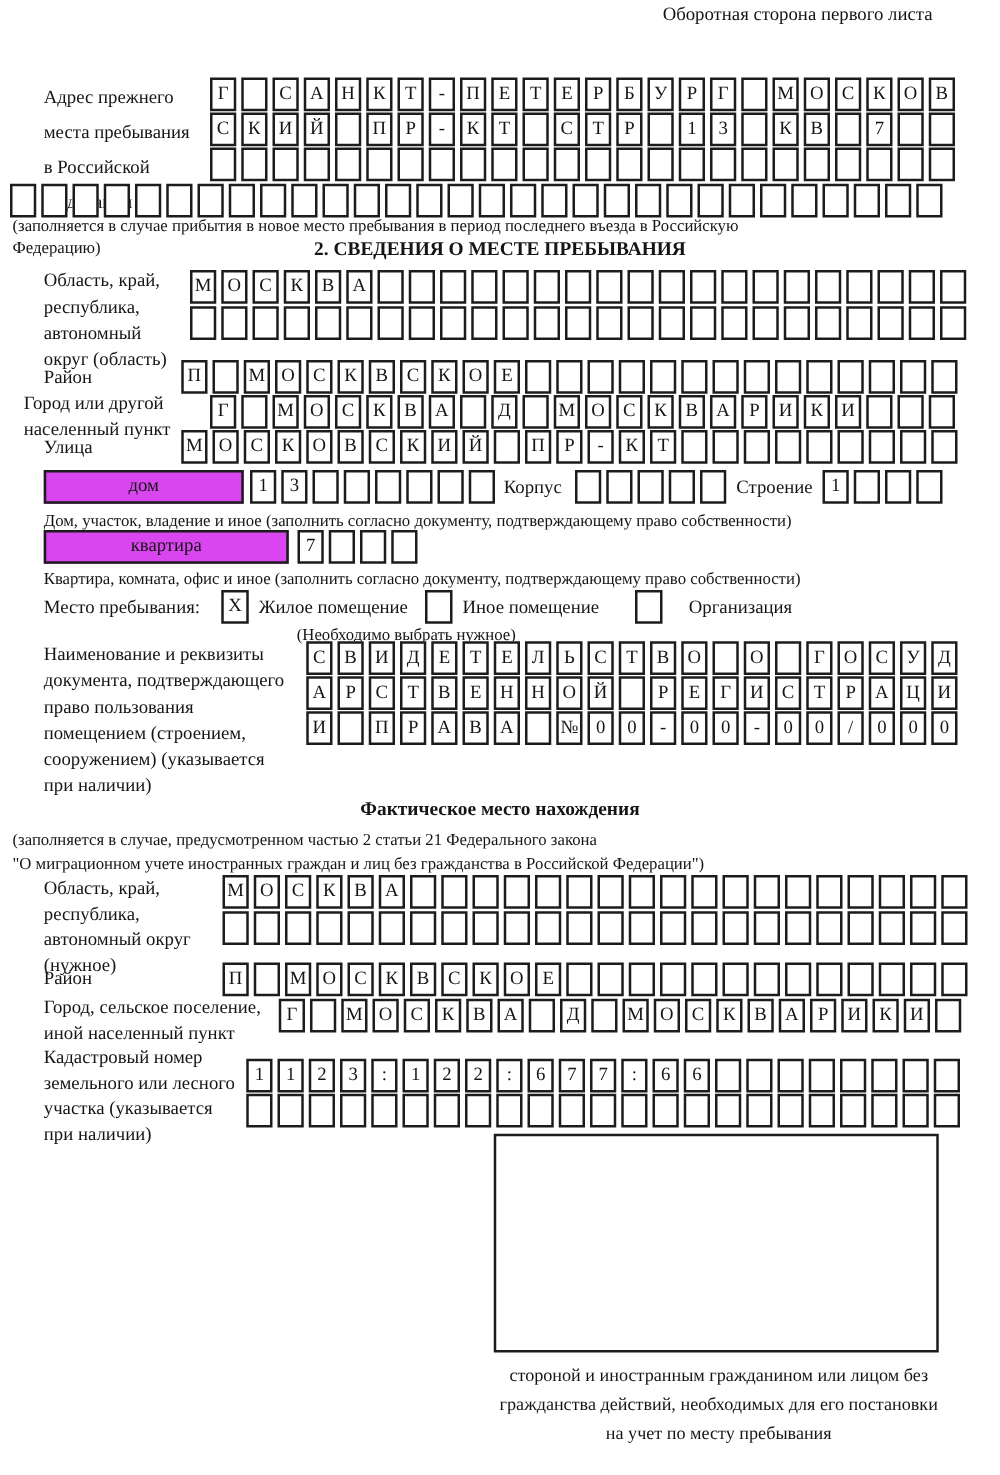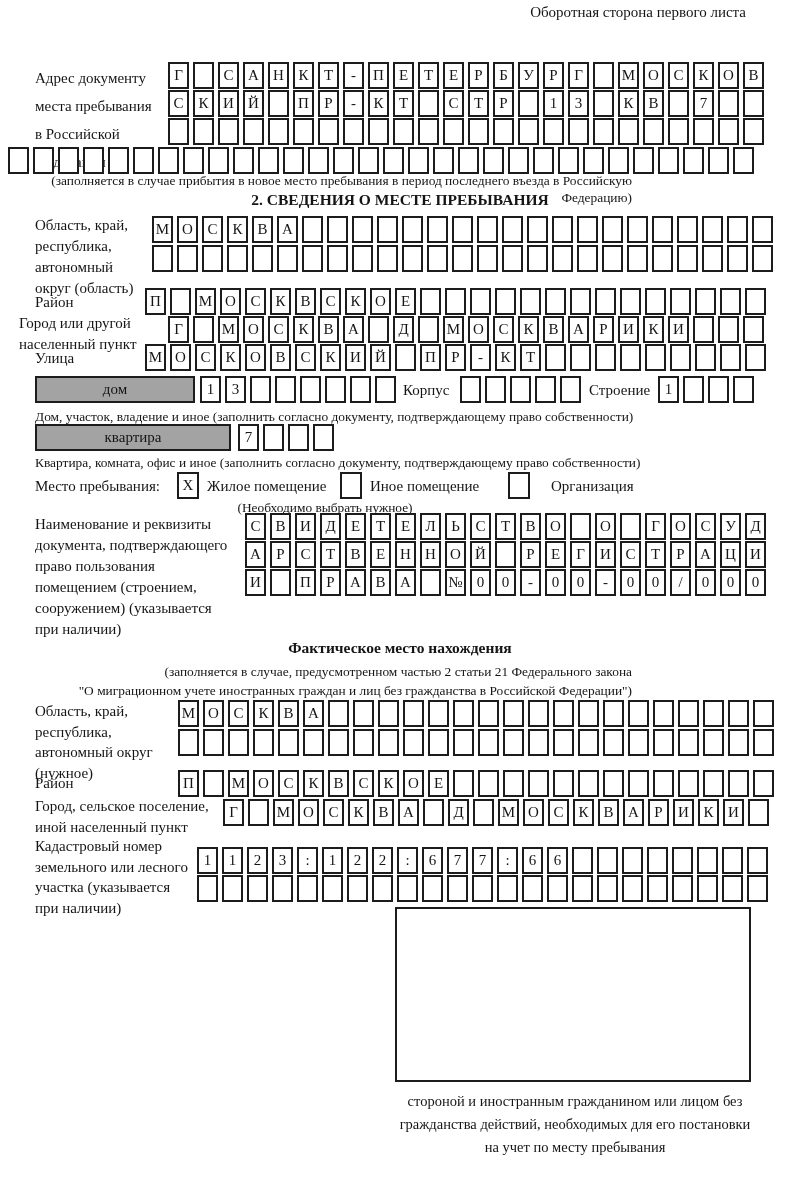--- a/index.html
+++ b/index.html
@@ -11,41 +11,41 @@
   }
   .cells{ position:absolute; display:flex; gap:4px; }
   .cell{
     width:21px; height:27px; border:2px solid #1c1c1c;
     display:flex; align-items:center; justify-content:center;
     font-size:15px; background:#fff;
   }
   .lbl{ position:absolute; font-size:15px; line-height:20px;text-align:center; }
   .lbl-block{ position:absolute; font-size:15px; }
   .caption{ position:absolute; font-size:13.4px; line-height:17px; }
-  .center{ left:0; width:632px; text-align:right; }
+  .center{ left:10px; width:632px; text-align:left; }
   .title{ position:absolute; font-weight:bold; font-size:15.5px; left:0; width:800px; text-align:center; }
   .wide-box{
-    position:absolute; height:27px; border:2px solid #1c1c1c; background:#a3a3a3;
+    position:absolute; height:27px; border:2px solid #1c1c1c; background:#d946ef;
     display:flex; align-items:center; justify-content:center; font-size:15px;
   }
   .cb{
     position:absolute; width:22px; height:27px; border:2px solid #1c1c1c; background:#fff;
     display:flex; align-items:center; justify-content:center; font-size:15px;
   }
   .stamp-box{ position:absolute; border:2px solid #1c1c1c; background:#fff; }
 </style>
 </head>
 <body>
 
 <div class="page">
 
   <div class="lbl" style="left:0;top:2px;width:746px;text-align:right;">Оборотная сторона первого листа</div>
 
   <div class="lbl-block" style="left:35px;top:64px;line-height:28px;">
-    <div>Адрес документу</div>
+    <div>Адрес прежнего</div>
     <div>места пребывания</div>
     <div>в Российской</div>
     <div>Федерации</div>
   </div>
   <div class="cells" style="left:168px;top:62px;">
       <span class="cell">Г</span>
       <span class="cell"></span>
       <span class="cell">С</span>
       <span class="cell">А</span>
       <span class="cell">Н</span>

